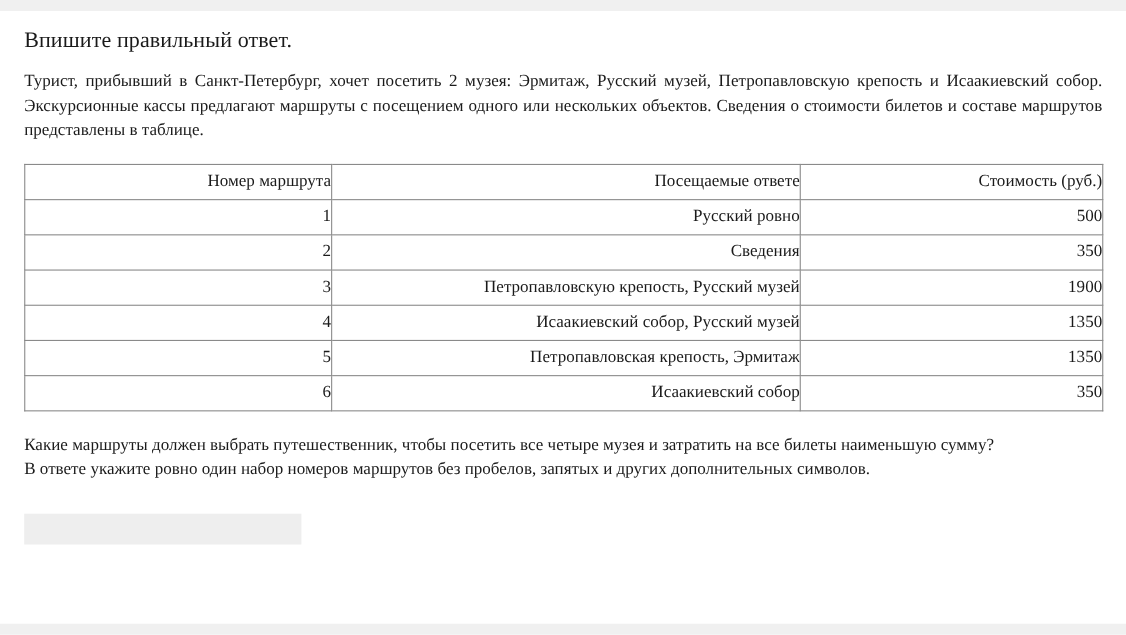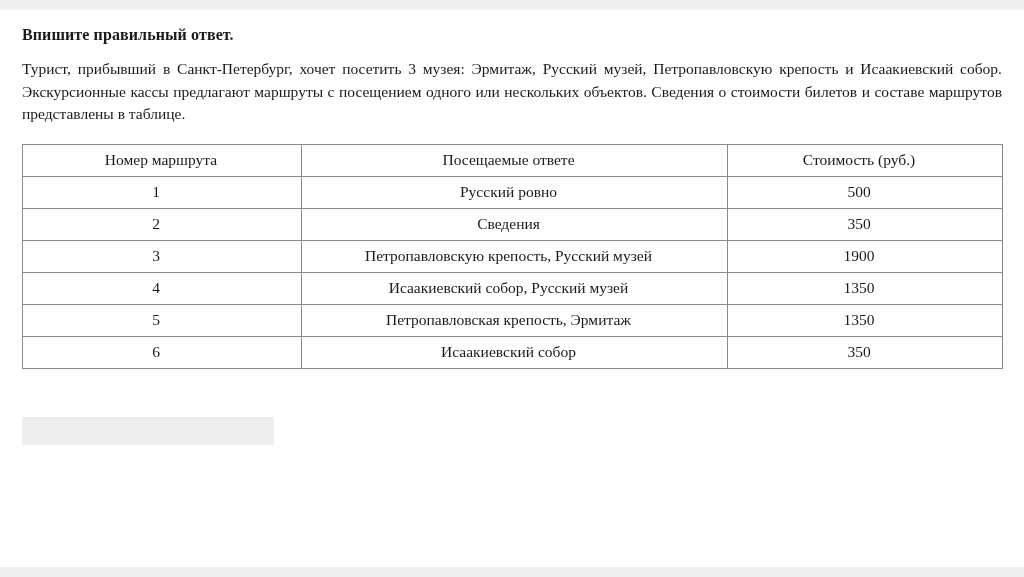--- a/index.html
+++ b/index.html
@@ -25,22 +25,22 @@
   }
   .page {
     position: absolute;
     top: 10px;
     left: 0;
     width: 1024px;
     box-sizing: border-box;
     padding: 16px 22px 0 22px;
   }
   .task-title {
-    font-size: 16px;
-    font-weight: bold;
+    font-size: 20px;
+    font-weight: normal;
     margin: 0 0 14px 0;
     letter-spacing: 0.1px;
   }
   .intro {
     font-size: 15.5px;
     line-height: 22.5px;
     text-align: justify;
     text-justify: inter-word;
     margin: 0 0 18px 0;
     width: 980px;
@@ -51,22 +51,22 @@
     table-layout: fixed;
     margin-bottom: 20px;
   }
   table.routes col.c1 { width: 279px; }
   table.routes col.c2 { width: 426px; }
   table.routes col.c3 { width: 275px; }
   table.routes th, table.routes td {
     border: 1px solid #8a8a8a;
     font-size: 15.5px;
     font-weight: normal;
-    text-align: center;
-    padding: 5px 20px 6px 8px;
+    text-align: right;
+    padding: 5px 0 6px 8px;
     height: 20px;
     vertical-align: middle;
     white-space: nowrap;
     overflow: hidden;
   }
   table.routes th:first-child {
     padding-left: 18px;
   }
   table.routes thead th {
     font-weight: normal;
@@ -106,21 +106,21 @@
 </style>
 </head>
 <body>
 
 <div class="top-strip"></div>
 
 <div class="page">
 
   <div class="task-title">Впишите правильный ответ.</div>
 
-  <div class="intro">Турист, прибывший в Санкт-Петербург, хочет посетить 3 музея: Эрмитаж, Русский музей, Петропавловскую крепость и Исаакиевский собор. Экскурсионные кассы предлагают маршруты с посещением одного или нескольких объектов. Сведения о стоимости билетов и составе маршрутов представлены в таблице.</div>
+  <div class="intro">Турист, прибывший в Санкт-Петербург, хочет посетить 2 музея: Эрмитаж, Русский музей, Петропавловскую крепость и Исаакиевский собор. Экскурсионные кассы предлагают маршруты с посещением одного или нескольких объектов. Сведения о стоимости билетов и составе маршрутов представлены в таблице.</div>
 
   <table class="routes">
     <colgroup>
       <col class="c1">
       <col class="c2">
       <col class="c3">
     </colgroup>
     <thead>
       <tr>
         <th>Номер маршрута</th>
@@ -156,19 +156,21 @@
       </tr>
       <tr>
         <td>6</td>
         <td>Исаакиевский собор</td>
         <td>350</td>
       </tr>
     </tbody>
   </table>
 
   <div class="question">
+    <span>Какие маршруты должен выбрать путешественник, чтобы посетить все четыре музея и затратить на все билеты наименьшую сумму?</span>
+    <div class="nowrap-line">В ответе укажите ровно один набор номеров маршрутов без пробелов, запятых и других дополнительных символов.</div>
   </div>
 
   <input class="answer-box" type="text" placeholder="" style="">
 
 </div>
 
 <div class="bottom-strip"></div>
 
 </body></html>

